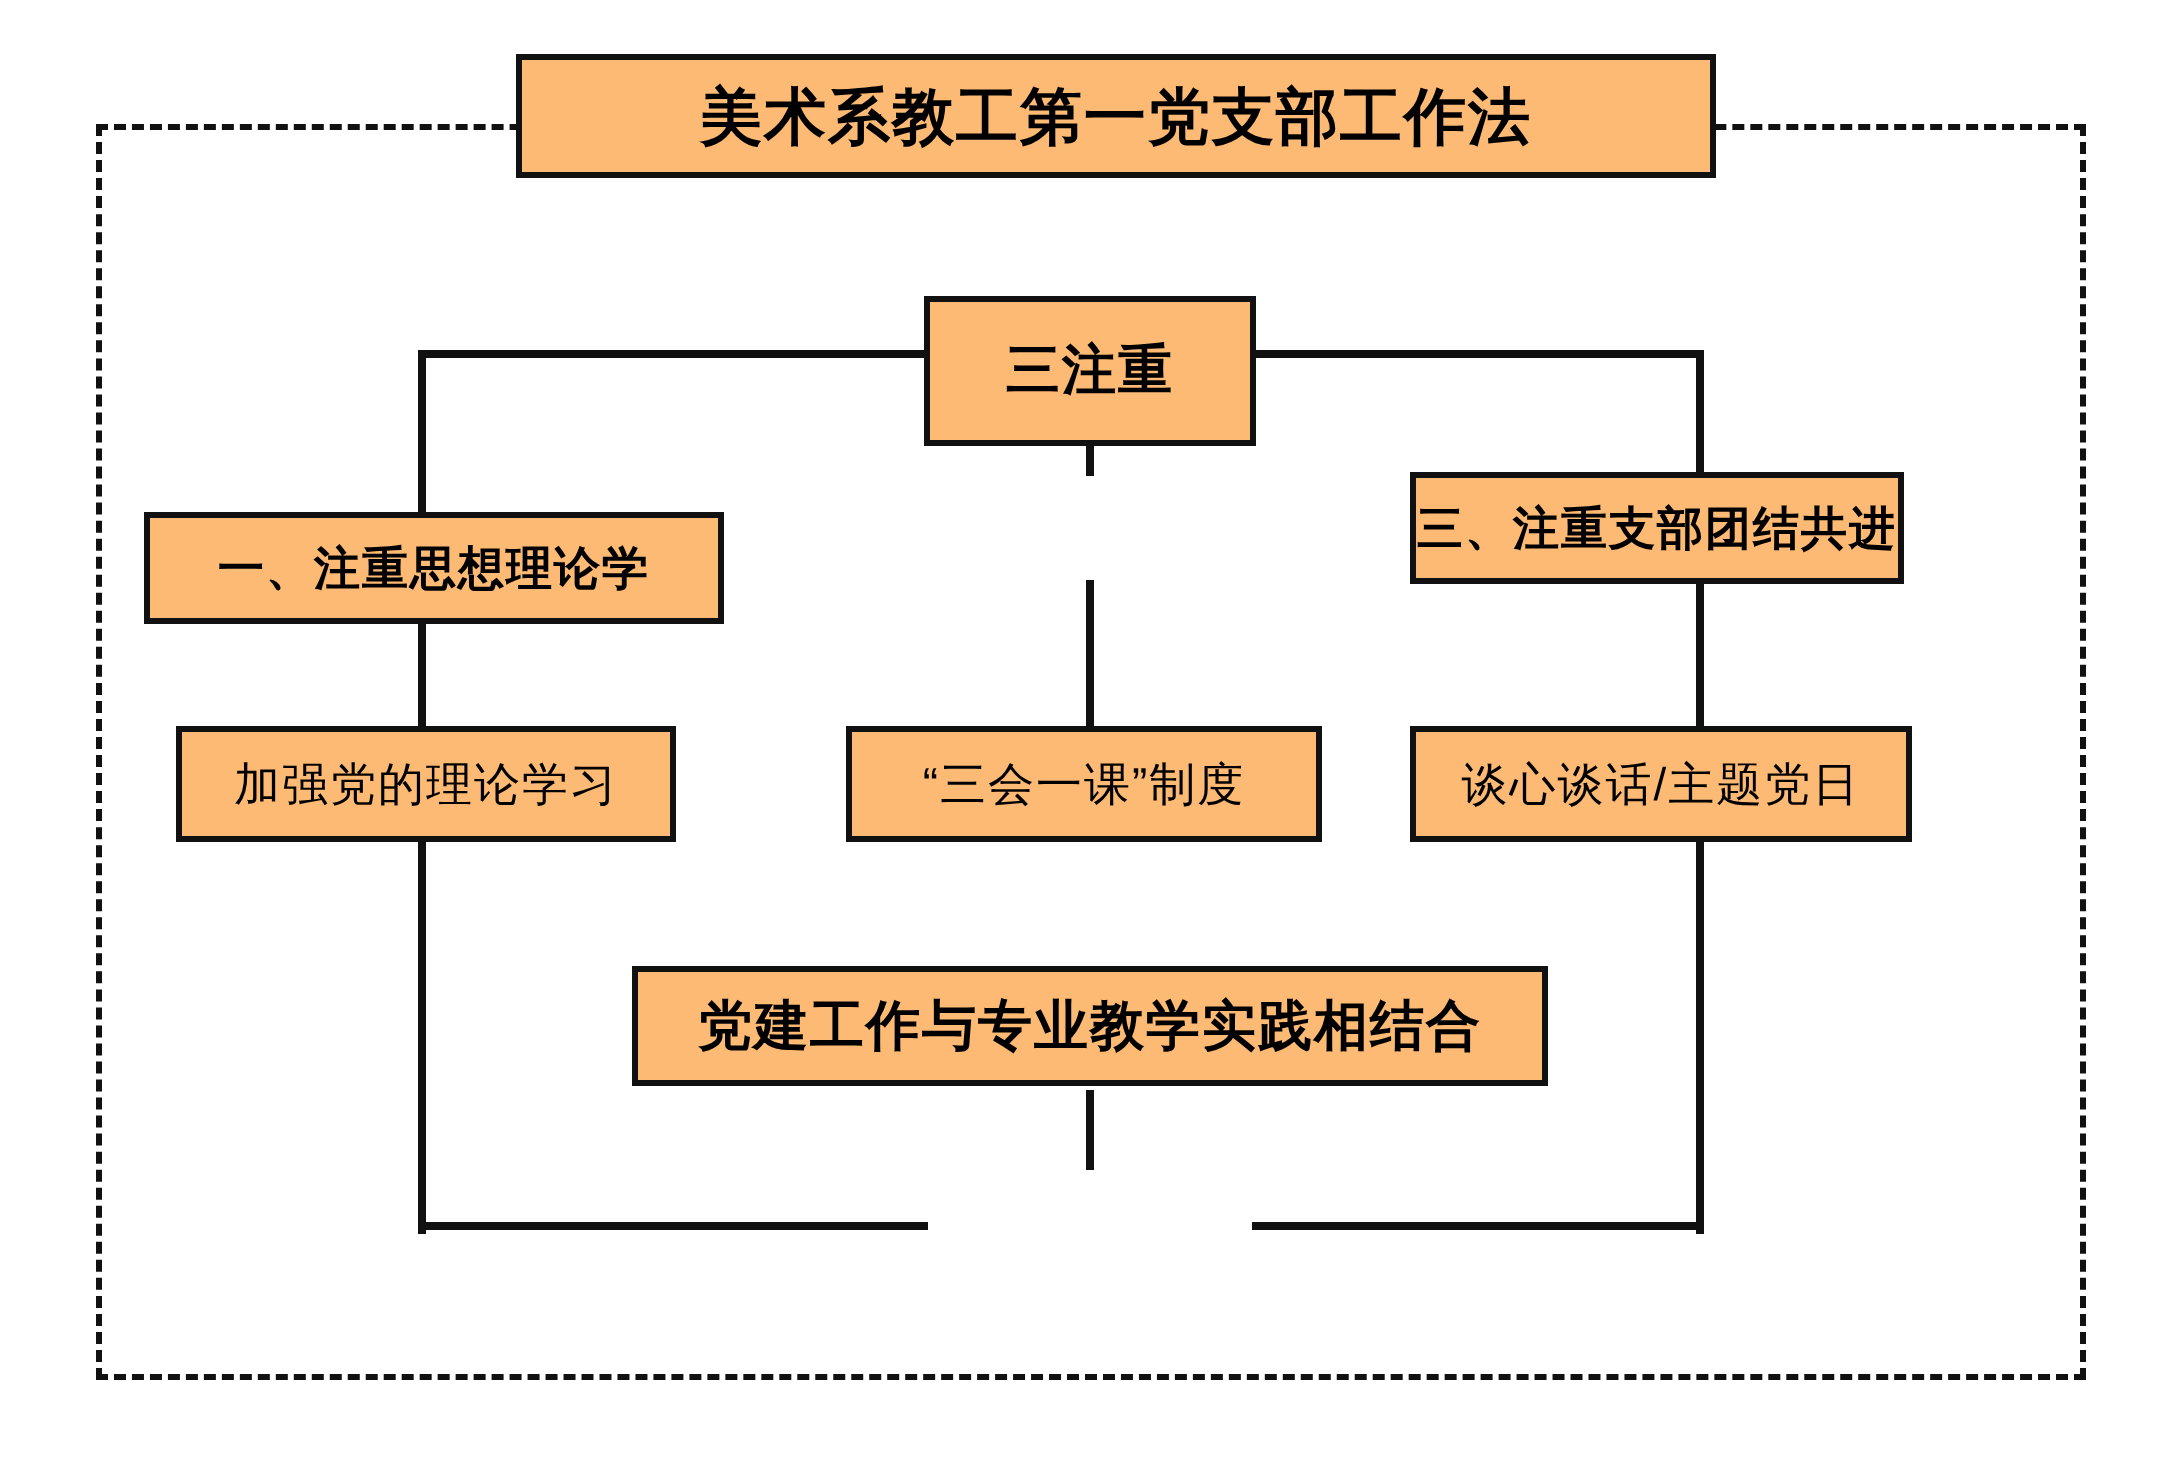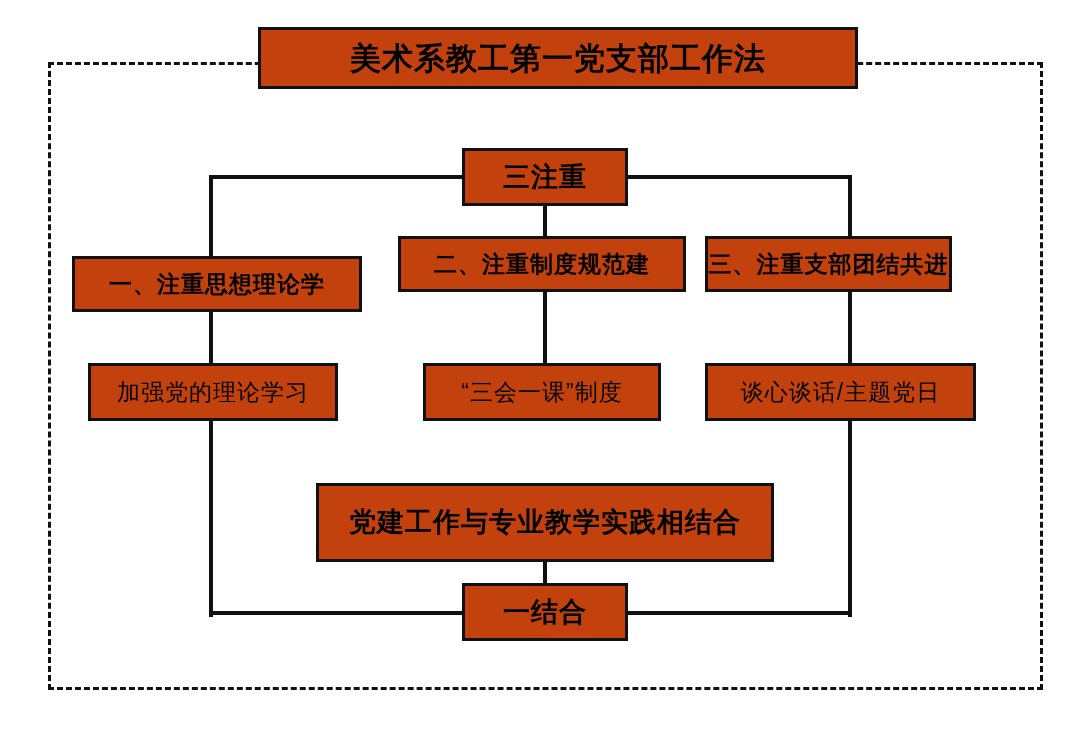--- a/index.html
+++ b/index.html
@@ -34,21 +34,21 @@
     background: #111111;
   }
   .conn-h { height: 4px; }
   .conn-v { width: 4px; }
 
   
   .node {
     position: absolute;
     box-sizing: border-box;
     border: 3px solid #111111;
-    background: #c2410c;
+    background: #fdba74;
     display: flex;
     align-items: center;
     justify-content: center;
     text-align: center;
     color: #000000;
     letter-spacing: 1px;
     white-space: nowrap;
   }
   .node span { display: block; line-height: 1; }
 
@@ -61,21 +61,21 @@
     font-weight: bold;
   }
   .node-pillar {
     font-size: 27px;
     font-weight: bold;
   }
   .node-sanzhuzhong {
     left: 462px;
     top: 148px;
     width: 166px;
-    height: 58px;
+    height: 75px;
   }
   .node-yijiehe {
     left: 462px;
     top: 583px;
     width: 166px;
     height: 58px;
   }
   .node-cat {
     top: 236px;
     height: 56px;
@@ -86,27 +86,27 @@
   .node-cat-2 { left: 398px; width: 288px; }
   .node-cat-3 { left: 705px; width: 247px; }
 
   .node-leaf {
     top: 363px;
     height: 58px;
     font-size: 23px;
   }
   .node-leaf-1 { left: 88px;  width: 250px; }
   .node-leaf-2 { left: 423px; width: 238px; }
-  .node-leaf-3 { left: 705px; width: 271px; }
+  .node-leaf-3 { left: 705px; width: 251px; }
 
   .node-combine {
     left: 316px;
     top: 483px;
     width: 458px;
-    height: 79px;
+    height: 60px;
     font-size: 27px;
     font-weight: bold;
   }
 </style>
 </head>
 <body>
 
 <div id="canvas">
 
   <div class="dashed-frame"></div>
@@ -134,38 +134,32 @@
     <span>美术系教工第一党支部工作法</span>
   </div>
 
   <div class="node node-pillar node-sanzhuzhong">
     <span>三注重</span>
   </div>
 
   <div class="node node-cat node-cat-1">
     <span>一、注重思想理论学</span>
   </div>
-  <div class="node node-cat node-cat-2">
-    <span>二、注重制度规范建</span>
-  </div>
   <div class="node node-cat node-cat-3">
     <span>三、注重支部团结共进</span>
   </div>
 
   <div class="node node-leaf node-leaf-1">
     <span>加强党的理论学习</span>
   </div>
   <div class="node node-leaf node-leaf-2">
     <span>“三会一课”制度</span>
   </div>
   <div class="node node-leaf node-leaf-3">
     <span>谈心谈话/主题党日</span>
   </div>
 
   <div class="node node-combine">
     <span>党建工作与专业教学实践相结合</span>
   </div>
 
-  <div class="node node-pillar node-yijiehe">
-    <span>一结合</span>
-  </div>
 
 </div>
 
 </body></html>

